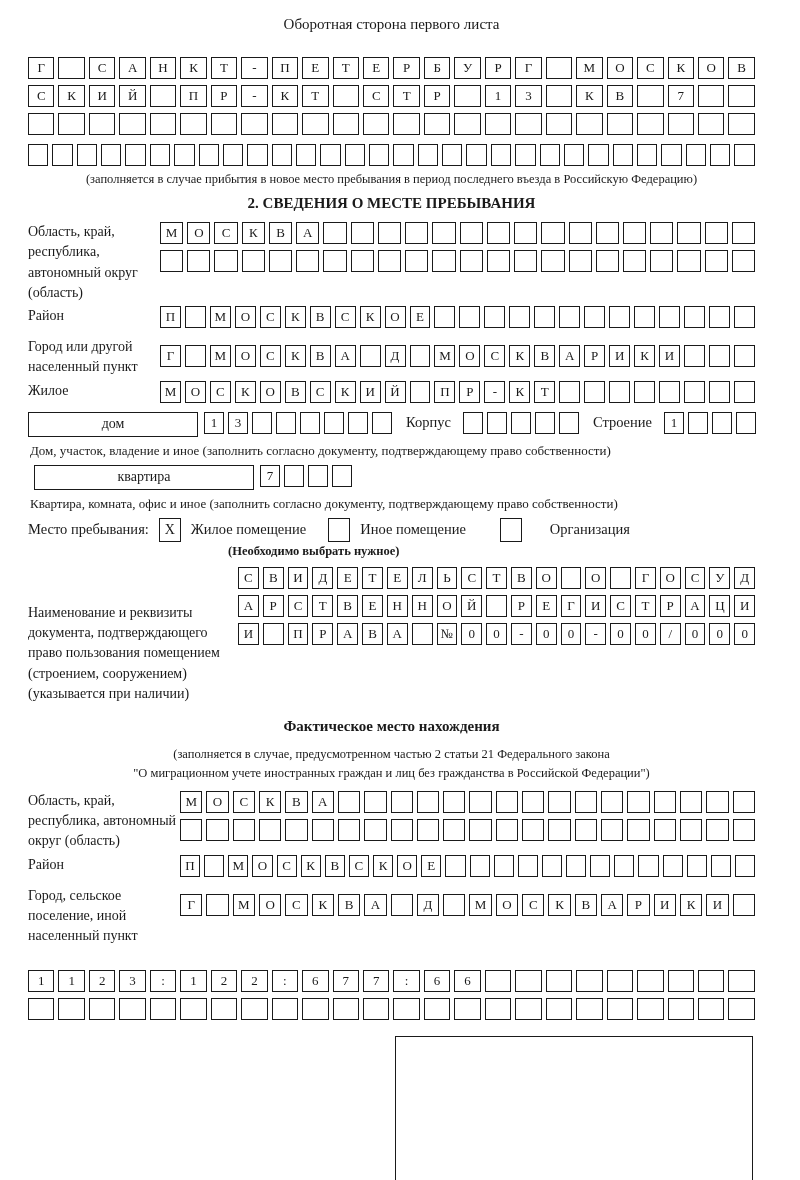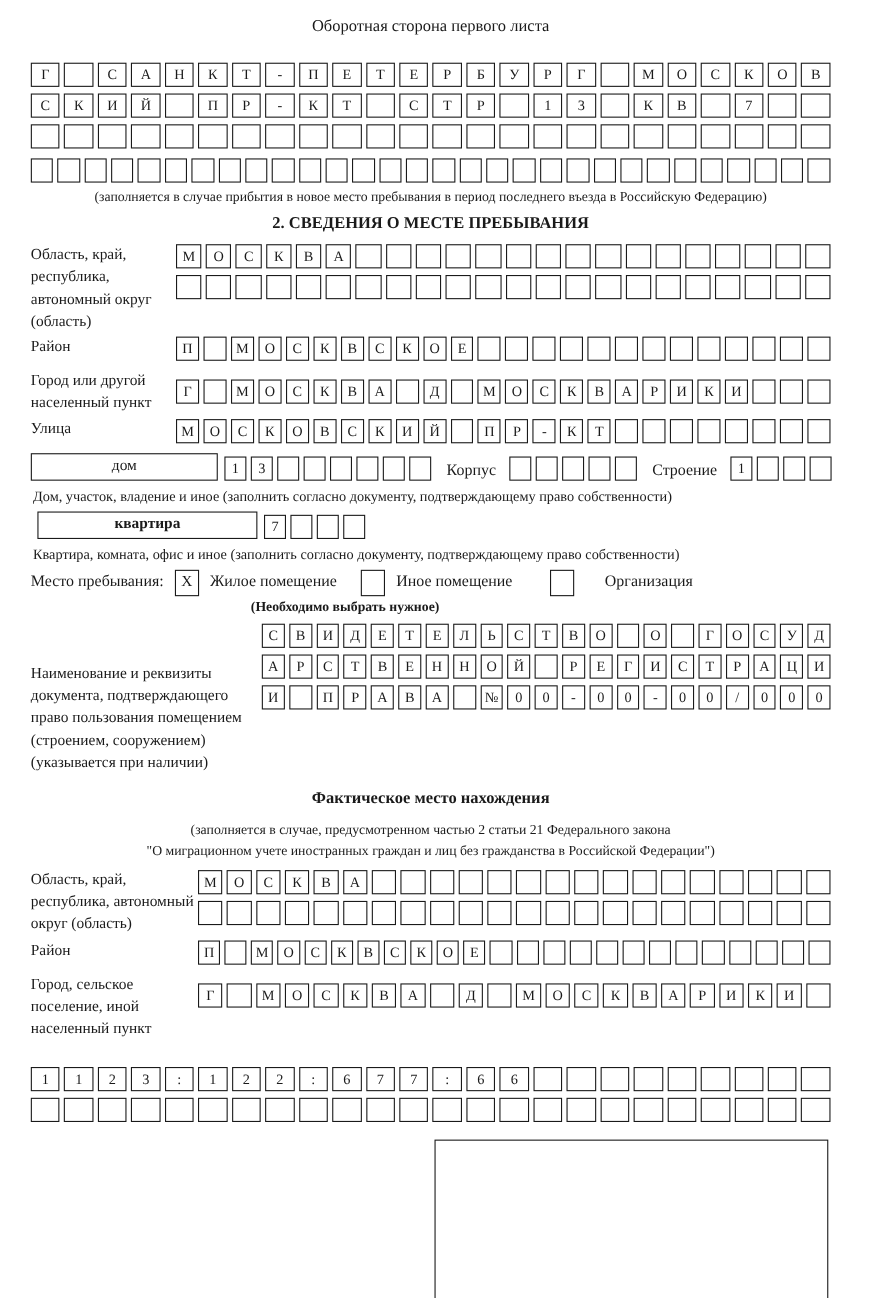--- a/index.html
+++ b/index.html
@@ -26,28 +26,28 @@
     border: 1.6px solid #1a1a1a;
     display: flex; align-items: center; justify-content: center;
     font-size: 13px; background: #fff;
   }
   .fixed .cell { flex: 0 0 auto; width: 20px; }
 
   .caption-c { text-align: center; font-size: 12.5px; margin: 0 0 6px 0; }
   .caption-l { font-size: 13px; margin: 0 0 6px 2px; }
   .sec-title { text-align: center; font-weight: bold; font-size: 15px; margin: 8px 0 10px 0; }
 
-  .houserow { display: flex; align-items: flex-end; gap: 6px; margin-bottom: 6px; }
+  .houserow { display: flex; align-items: flex-start; gap: 6px; margin-bottom: 6px; }
   .labelbox {
     border: 1.6px solid #1a1a1a; height: 25px;
     display: flex; align-items: center; justify-content: center;
     font-size: 14px; flex: none;
   }
   .lb-dom { width: 170px; }
-  .lb-kv  { width: 200px; margin-left: 6px; font-weight: bold; }
+  .lb-kv  { width: 220px; margin-left: 6px; }
   .inline-label { font-size: 14.5px; padding: 2px 6px 0 8px; flex: none; }
   .houserow .cellrow { margin-bottom: 0; }
 
   .chkrow { display: flex; align-items: center; font-size: 14.5px; margin: 4px 0 2px 0; }
   .chk {
     width: 22px; height: 24px; border: 1.6px solid #1a1a1a; flex: none;
     display: flex; align-items: center; justify-content: center; font-size: 14px;
   }
   .chkrow .opt-label { padding: 0 0 0 10px; }
   .chk-hint { font-size: 12.5px; margin: 0 0 8px 200px; font-weight: bold; }
@@ -297,21 +297,21 @@
         <span class="cell">К</span>
         <span class="cell">И</span>
         <span class="cell"></span>
         <span class="cell"></span>
         <span class="cell"></span>
       </div>
   </div>
 </div>
 
 <div class="field">
-  <div class="flabel w132">Улица</div>
+  <div class="flabel w132">Жилое</div>
   <div class="frows">
     <div class="cellrow">
         <span class="cell">М</span>
         <span class="cell">О</span>
         <span class="cell">С</span>
         <span class="cell">К</span>
         <span class="cell">О</span>
         <span class="cell">В</span>
         <span class="cell">С</span>
         <span class="cell">К</span>

